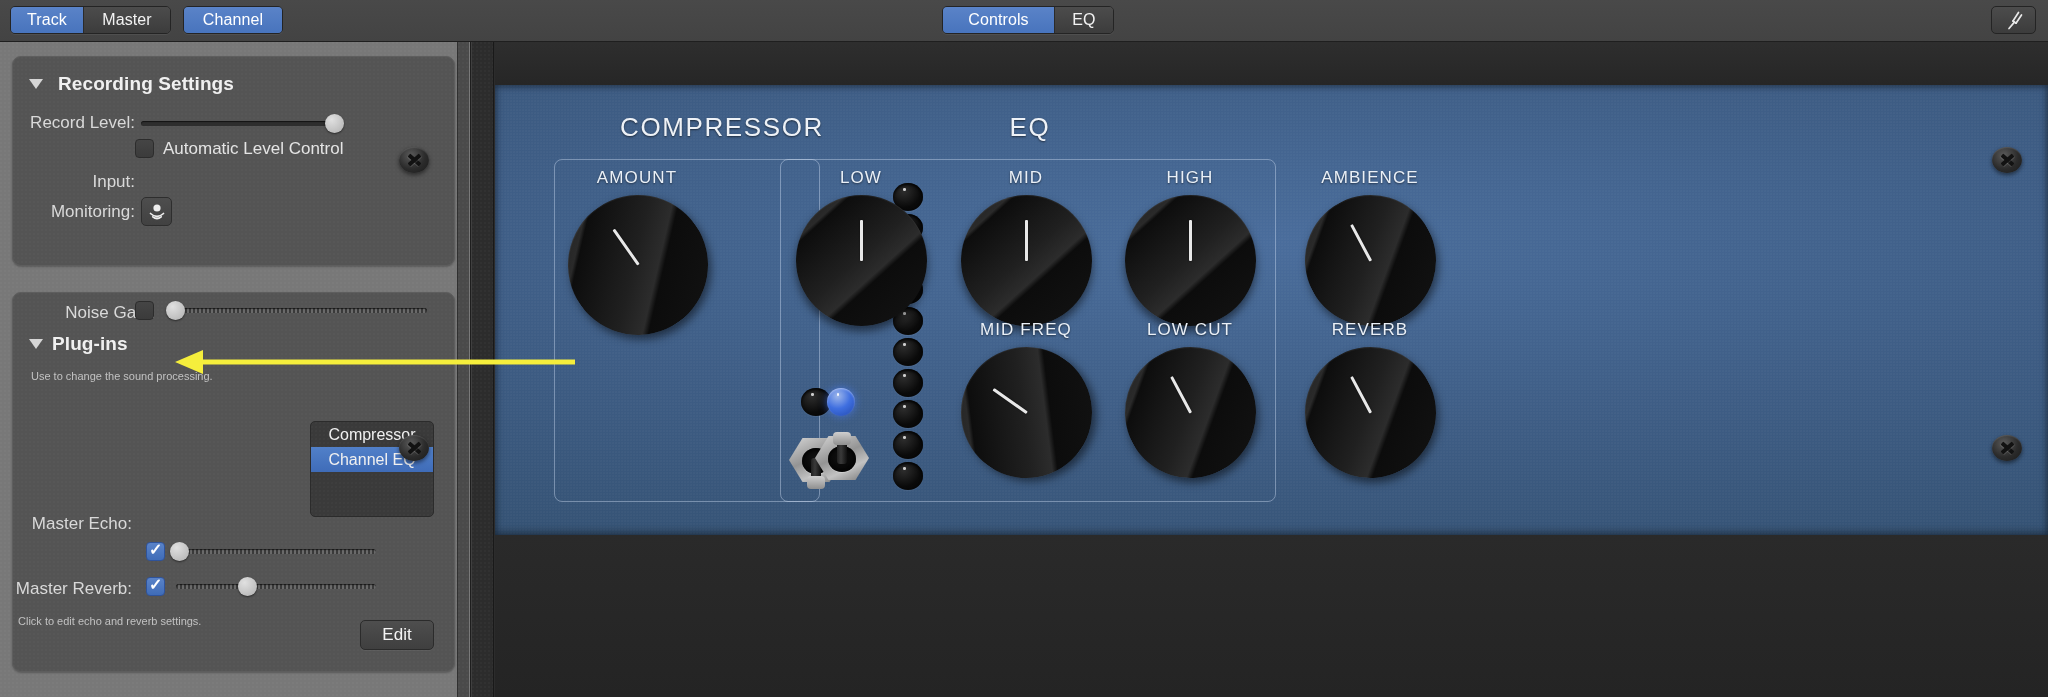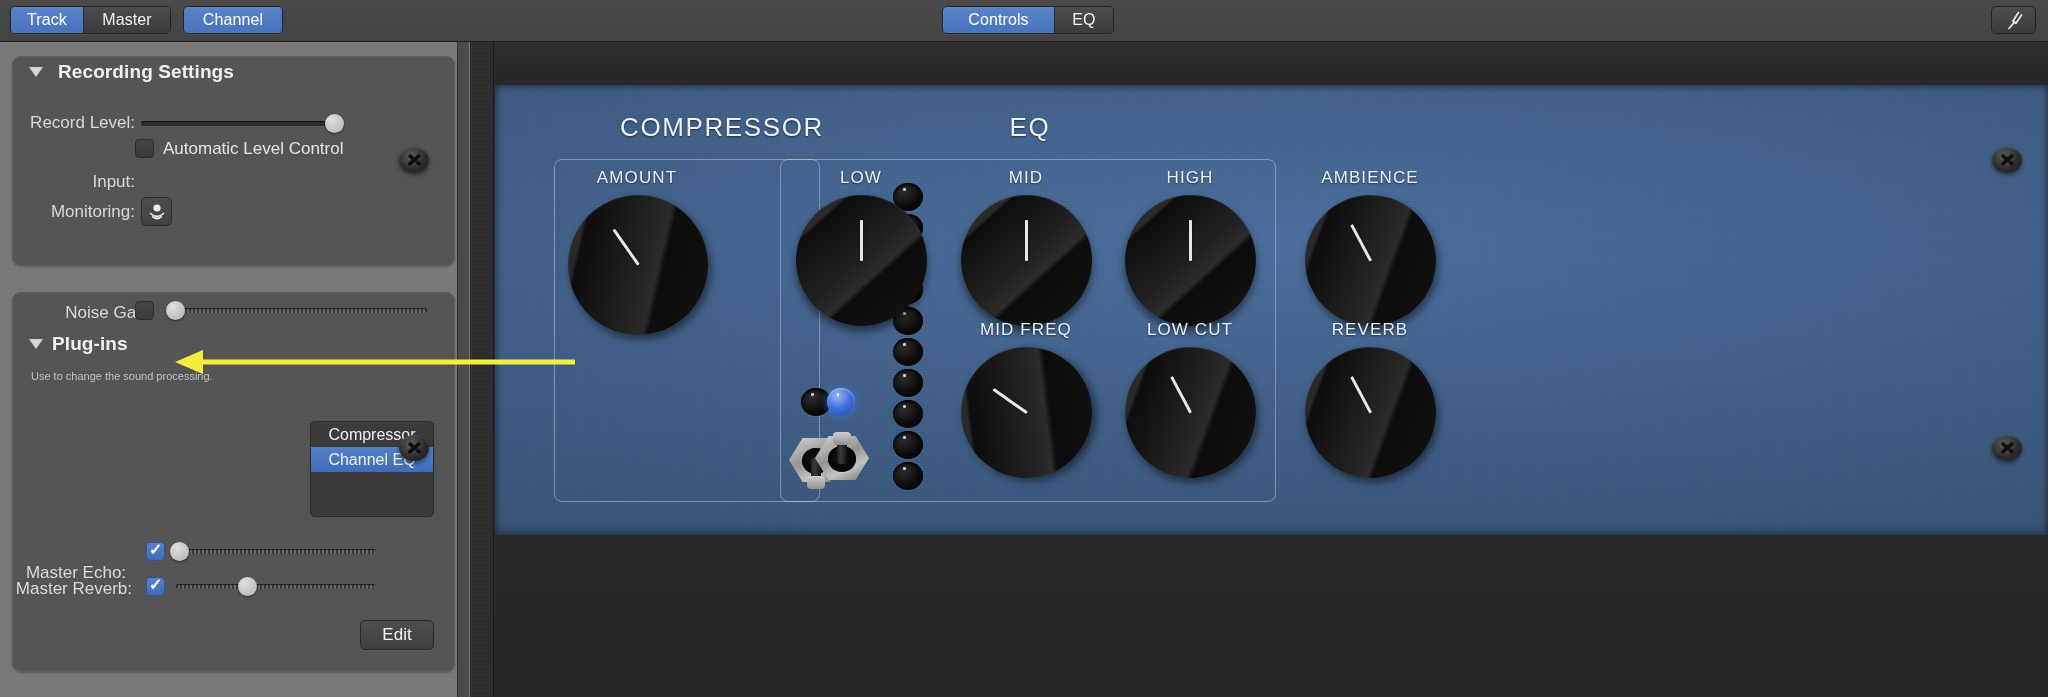--- a/index.html
+++ b/index.html
@@ -330,21 +330,21 @@
         <path d="M11.4 13.1 L6 19.5"></path>
       </g>
     </svg>
   </div>
 </div>
 
 <div class="sidebar">
 
   <div class="panel" id="panel-recording">
 
-    <div class="disclosure" style="left:16px; top:4px;gap:15px;">
+    <div class="disclosure" style="left:16px; top:16px;gap:15px;">
       <span class="tri"></span>
       <span class="sec-title">Recording Settings</span>
     </div>
 
     <div class="row-label" style="left:12px; top:56px; width:110px;">Record Level:</div>
     <div class="slider-track" style="left:128px; top:64px; width:200px;"></div>
     <div class="slider-knob" style="left:312px; top:57px;"></div>
 
     <div class="checkbox" style="left:122px; top:82px;"></div>
     <div class="chk-label" style="left:150px; top:82px;">Automatic Level Control</div>
@@ -373,30 +373,31 @@
     </div>
 
     <div class="helptext" style="left:18px; top:77px;">Use to change the sound processing.</div>
   </div>
 
   <div class="listbox">
     <div class="list-item">Compressor</div>
     <div class="list-item selected">Channel EQ</div>
   </div>
 
-  <div class="row-label" style="left:20px; top:521px; width:112px;text-align:center;">Master Echo:</div>
+  <div class="row-label" style="left:20px; top:472px; width:112px;">Master Echo:</div>
   <div class="checkbox checked" style="left:146px; top:500px;"></div>
   <div class="slider-track dotted" style="left:176px; top:507px; width:200px;"></div>
   <div class="slider-knob" style="left:170px; top:500px;"></div>
 
   <div class="row-label" style="left:8px; top:537px; width:124px;">Master Reverb:</div>
   <div class="checkbox checked" style="left:146px; top:535px;"></div>
   <div class="slider-track dotted" style="left:176px; top:542px; width:200px;"></div>
   <div class="slider-knob" style="left:238px; top:535px;"></div>
 
+  <div class="helptext" style="left:18px; top:573px; width:230px;">Click to edit echo and reverb settings.</div>
   <div class="edit-btn">Edit</div>
 
   <div class="sb-scrollbar"></div>
 </div>
 
 <div class="rack">
   <div class="rack-rail-left"></div>
   <div class="rack-top"></div>
   <div class="rack-bottom"></div>
 

